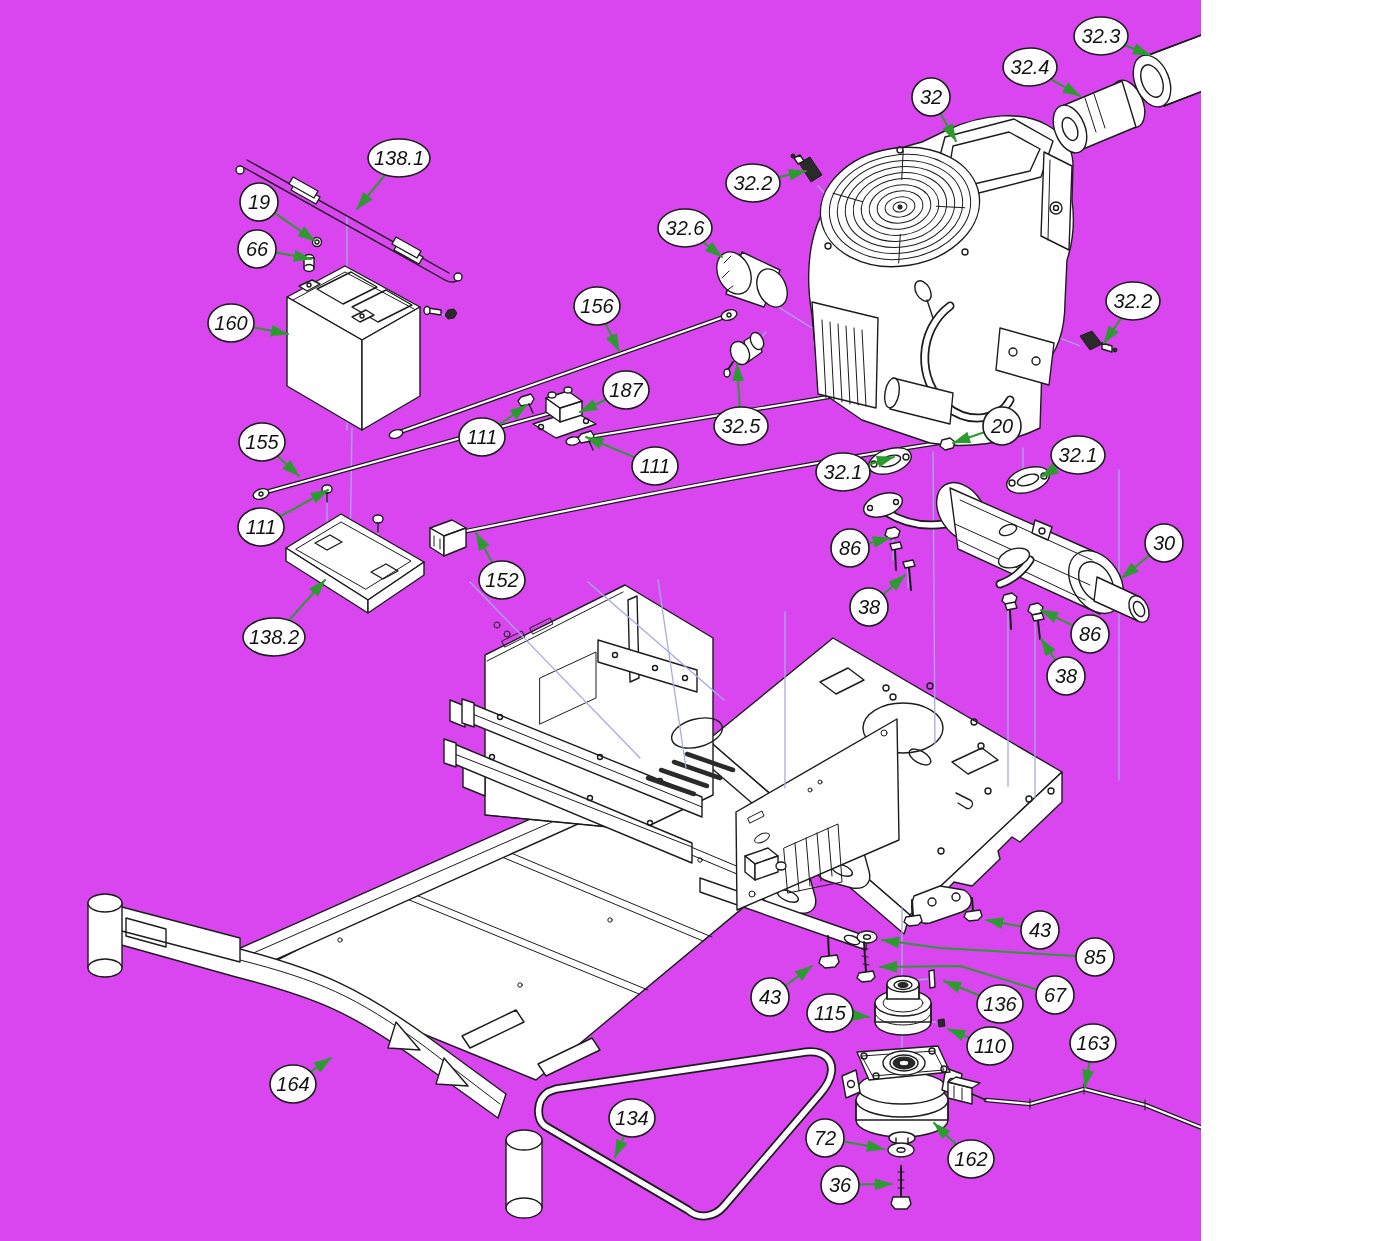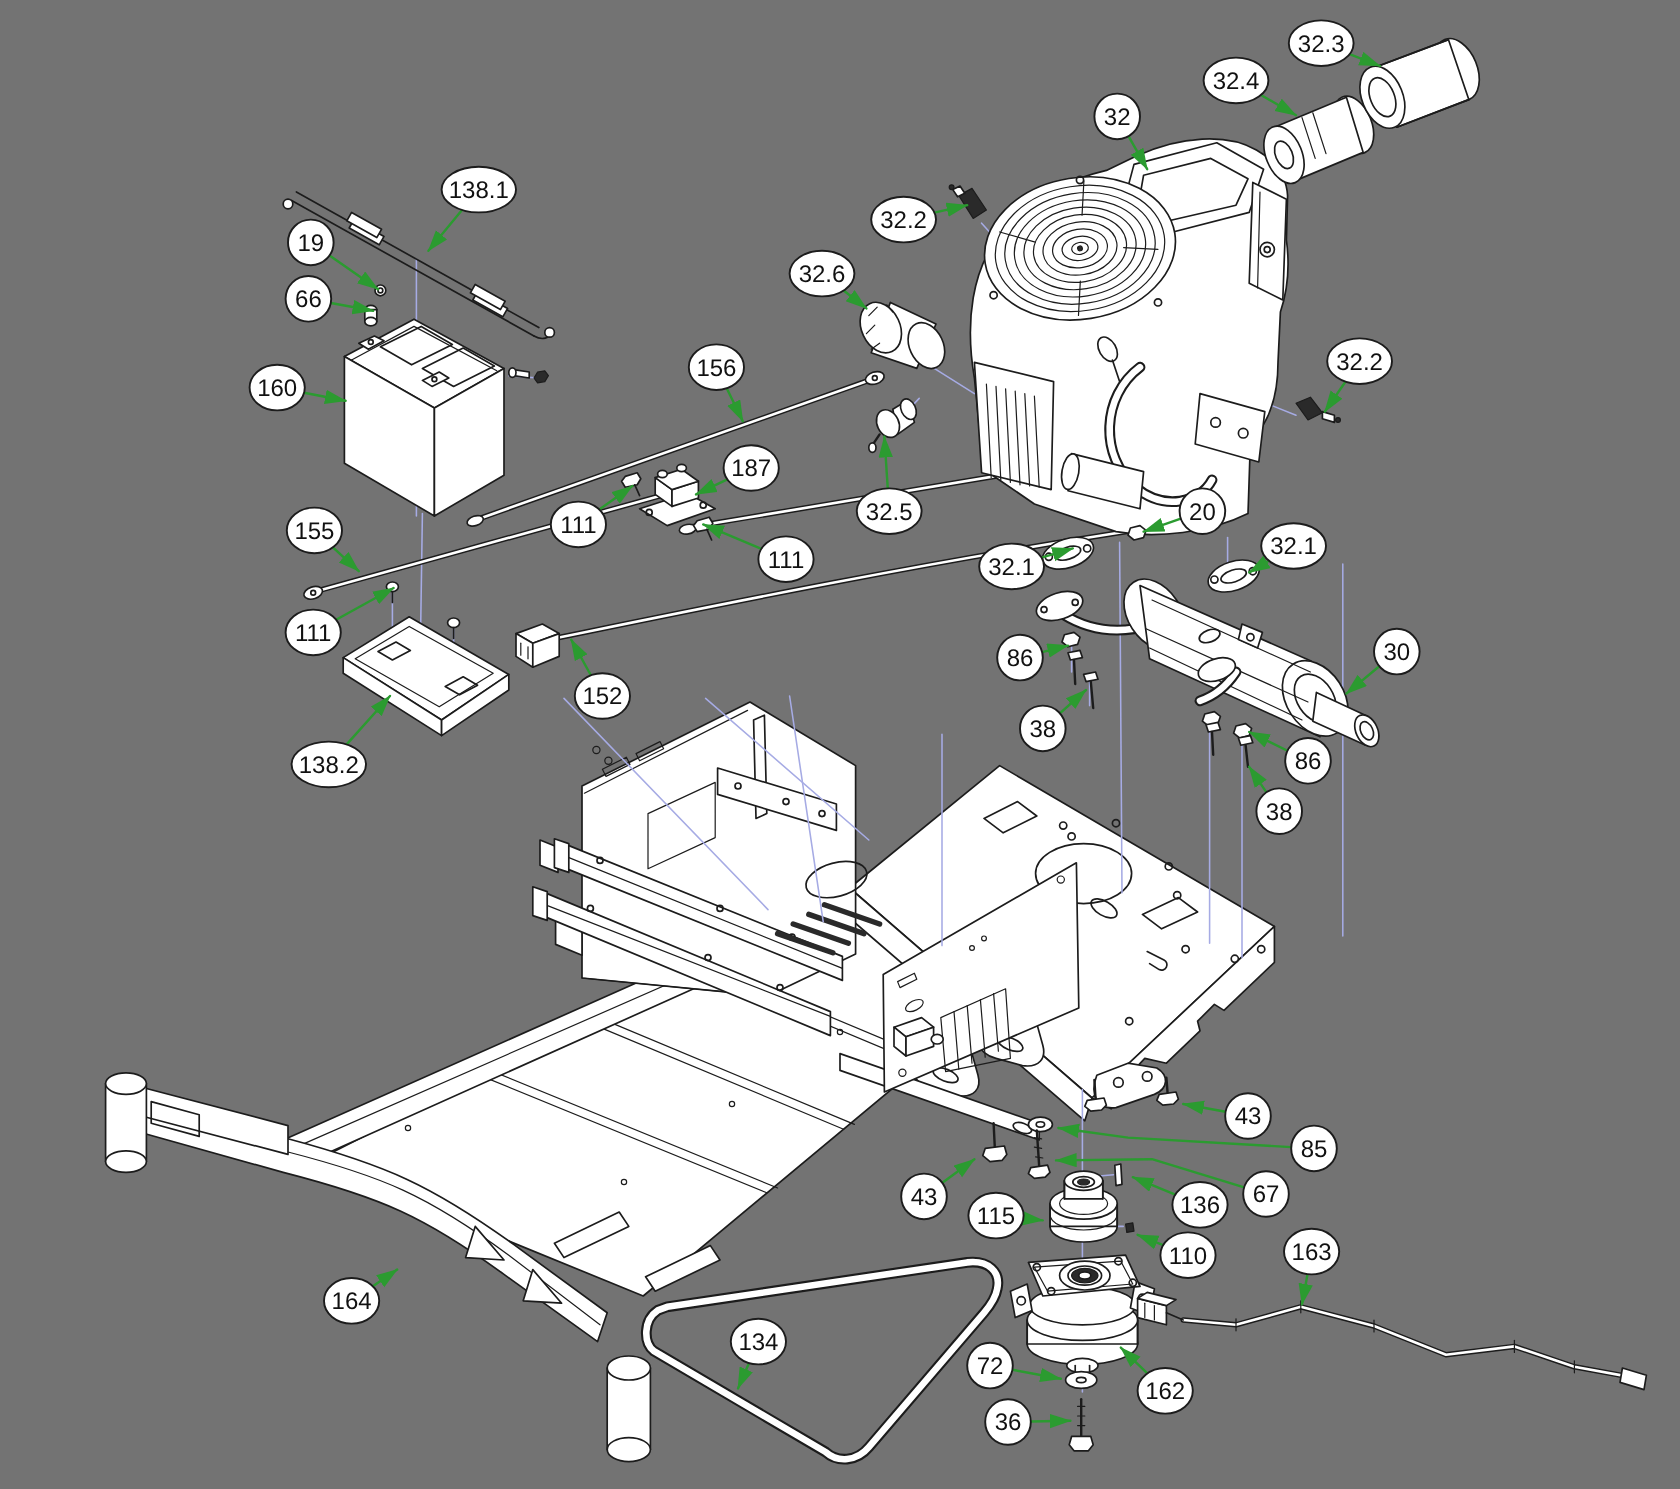--- a/index.html
+++ b/index.html
@@ -1,17 +1,17 @@
 <!DOCTYPE html>
 <html><head>
 <meta charset="utf-8">
 <style>
   html,body{margin:0;padding:0;background:#ffffff;}
   body{width:1400px;height:1241px;font-family:"Liberation Sans", sans-serif;}
-  #stage{position:relative;width:1400px;height:1241px;background:#737373;overflow:hidden;}
+  #stage{position:relative;width:1201px;height:1241px;background:#d946ef;overflow:hidden;font-style:italic;}
   svg{display:block;}
   .ln{fill:none;stroke:#1c1c1c;stroke-width:1.4;stroke-linejoin:round;stroke-linecap:round;}
   .fw{fill:#ffffff;stroke:#1c1c1c;stroke-width:1.4;stroke-linejoin:round;stroke-linecap:round;}
   .fd{fill:#2a2a2a;stroke:#1c1c1c;stroke-width:1;stroke-linejoin:round;}
   .thin{stroke-width:1;}
   .thick{stroke-width:2;}
   .bl{fill:none;stroke:#a6abe4;stroke-width:1.3;stroke-linecap:round;}
   .tube-o{fill:none;stroke:#1c1c1c;stroke-width:9;stroke-linecap:round;stroke-linejoin:round;}
   .tube-i{fill:none;stroke:#ffffff;stroke-width:5.5;stroke-linecap:round;stroke-linejoin:round;}
   .wire-o{fill:none;stroke:#1c1c1c;stroke-width:4.6;stroke-linecap:round;stroke-linejoin:round;}

